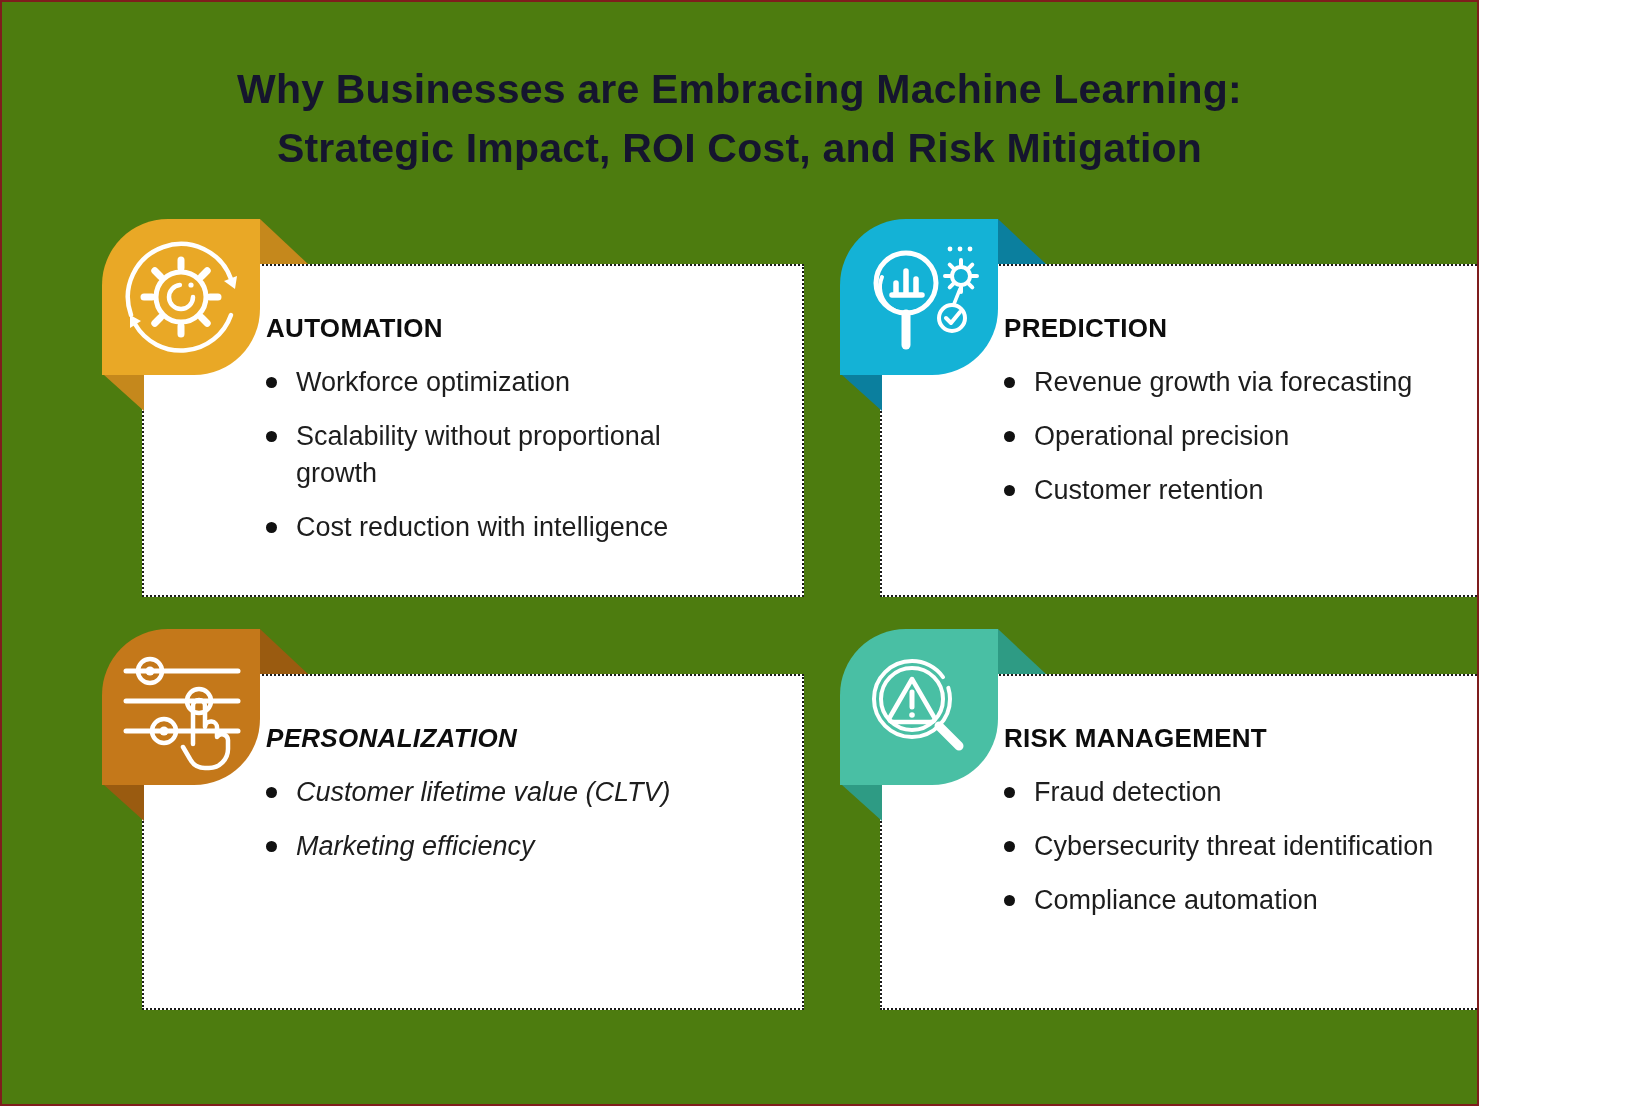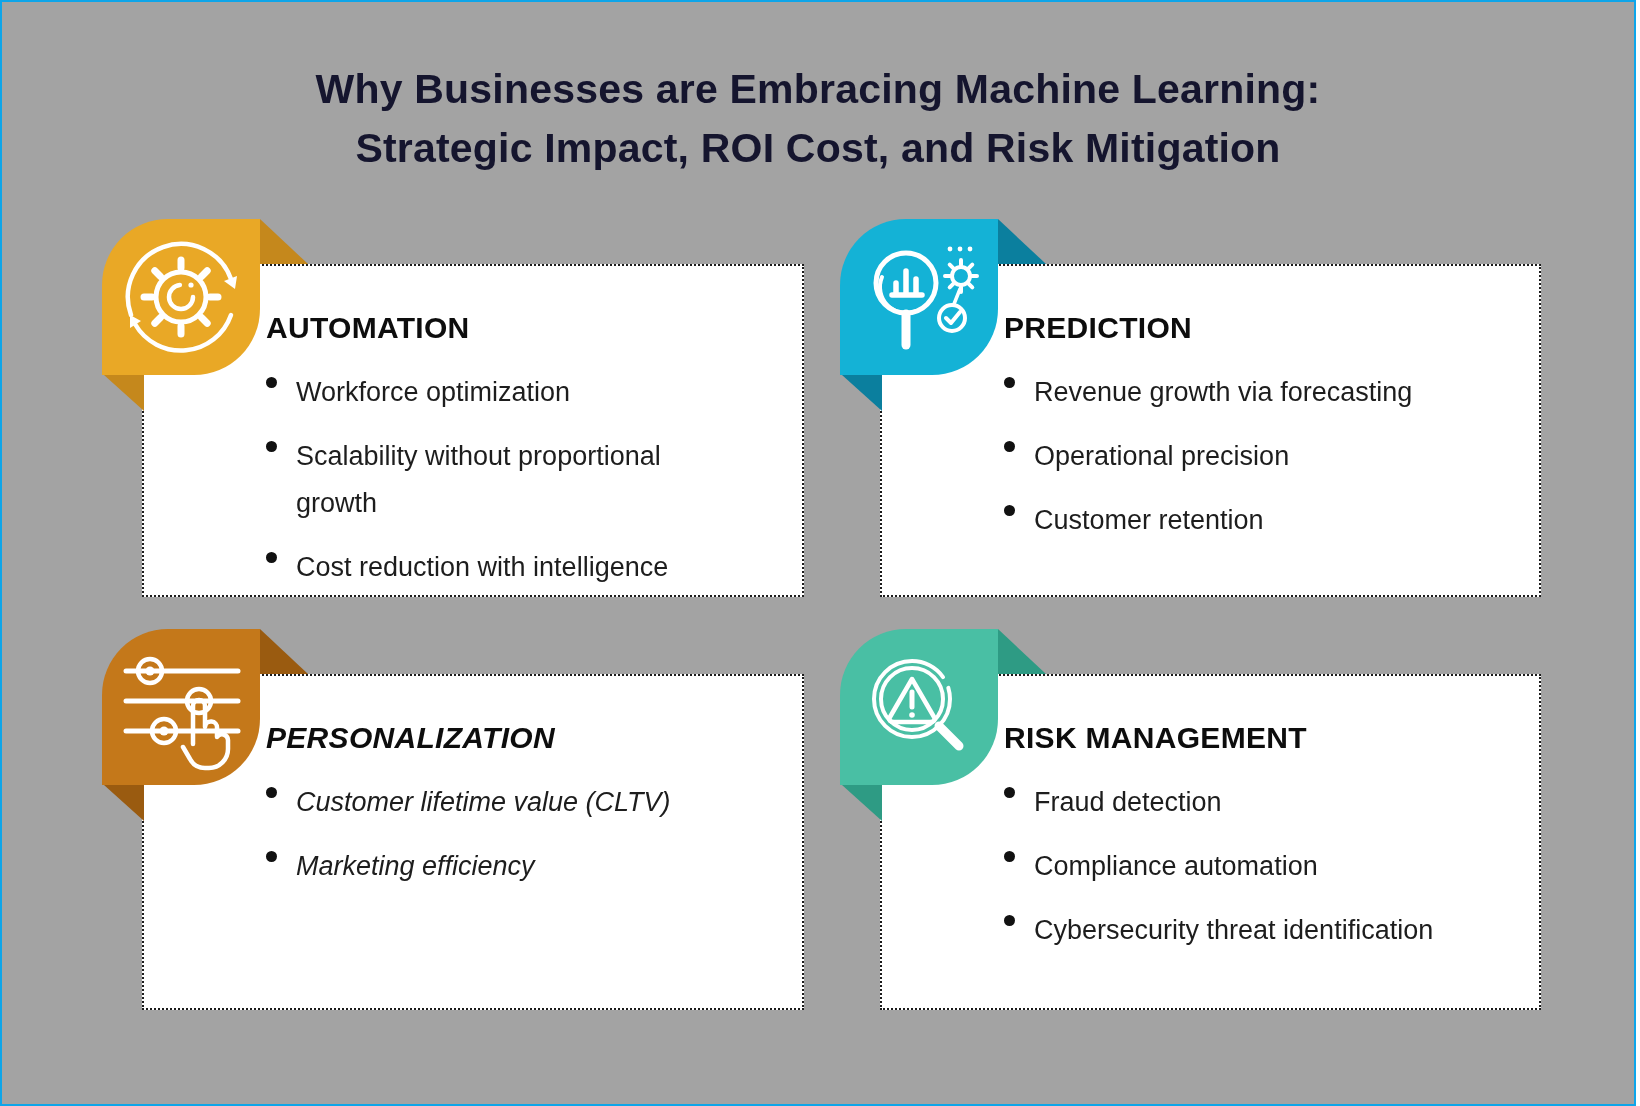--- a/index.html
+++ b/index.html
@@ -1,19 +1,19 @@
 <!DOCTYPE html>
 <html><head>
 <meta charset="utf-8">
 <style>
   * { margin:0; padding:0; box-sizing:border-box; }
   body { font-family:"Liberation Sans", sans-serif; }
   .page {
-    position:relative; width:1636px; height:1106px;
-    background:#a3a3a3; border:2px solid #0ea5e9; overflow:hidden;
+    position:relative; width:1479px; height:1106px;
+    background:#4d7c0f; border:2px solid #7f1d1d; overflow:hidden;
   }
   .title {
     position:absolute; top:58px; left:0; width:100%;
     text-align:center; font-size:41px; font-weight:700;
     line-height:59px; color:#15152E; letter-spacing:0.2px;
   }
   .card {
     position:absolute; background:#FFFFFF;
     border:2px dotted #1B1B1B;
   }
@@ -21,33 +21,33 @@
   #card2 { left:878px; top:262px; width:661px; height:333px; }
   #card3 { left:140px; top:672px; width:662px; height:336px;font-style:italic; }
   #card4 { left:878px; top:672px; width:661px; height:336px; }
   .badge {
     position:absolute; left:-42px; top:-47px;
     width:206px; height:192px; pointer-events:none;
   }
   .icon { stroke:#FFFFFF; fill:none; stroke-linecap:round; stroke-linejoin:round; }
   .content { margin-left:122px; padding:42px 18px 0 0; }
   .heading {
-    font-size:30px; font-weight:700; color:#0D0D0D;
+    font-size:26px; font-weight:700; color:#0D0D0D;
     letter-spacing:0.3px; line-height:40px; margin-bottom:16px;
   }
   ul.bullets { list-style:none; }
   ul.bullets li {
     display:flex; gap:19px; margin-bottom:17px;
     font-size:27px; line-height:37px; color:#1D1D1D;
   }
   .dot {
     flex:0 0 11px; width:11px; height:11px; border-radius:50%;
     background:#111; margin-top:13px;
   }
-  .bl { display:block;margin-top:10px; }
+  .bl { display:block; }
 </style>
 </head>
 <body>
 
 <div class="page">
 
   <div class="title">
     <div>Why Businesses are Embracing Machine Learning:</div>
     <div>Strategic Impact, ROI Cost, and Risk Mitigation</div>
   </div>
@@ -196,26 +196,26 @@
       <ul class="bullets">
         <li>
             <span class="dot"></span>
             <span class="bt">
               <span class="bl">Fraud detection</span>
             </span>
           </li>
         <li>
             <span class="dot"></span>
             <span class="bt">
+              <span class="bl">Cybersecurity threat identification</span>
+            </span>
+          </li>
+        <li>
+            <span class="dot"></span>
+            <span class="bt">
               <span class="bl">Compliance automation</span>
             </span>
           </li>
-        <li>
-            <span class="dot"></span>
-            <span class="bt">
-              <span class="bl">Cybersecurity threat identification</span>
-            </span>
-          </li>
       </ul>
     </div>
   </div>
 
 </div>
 
 </body></html>

